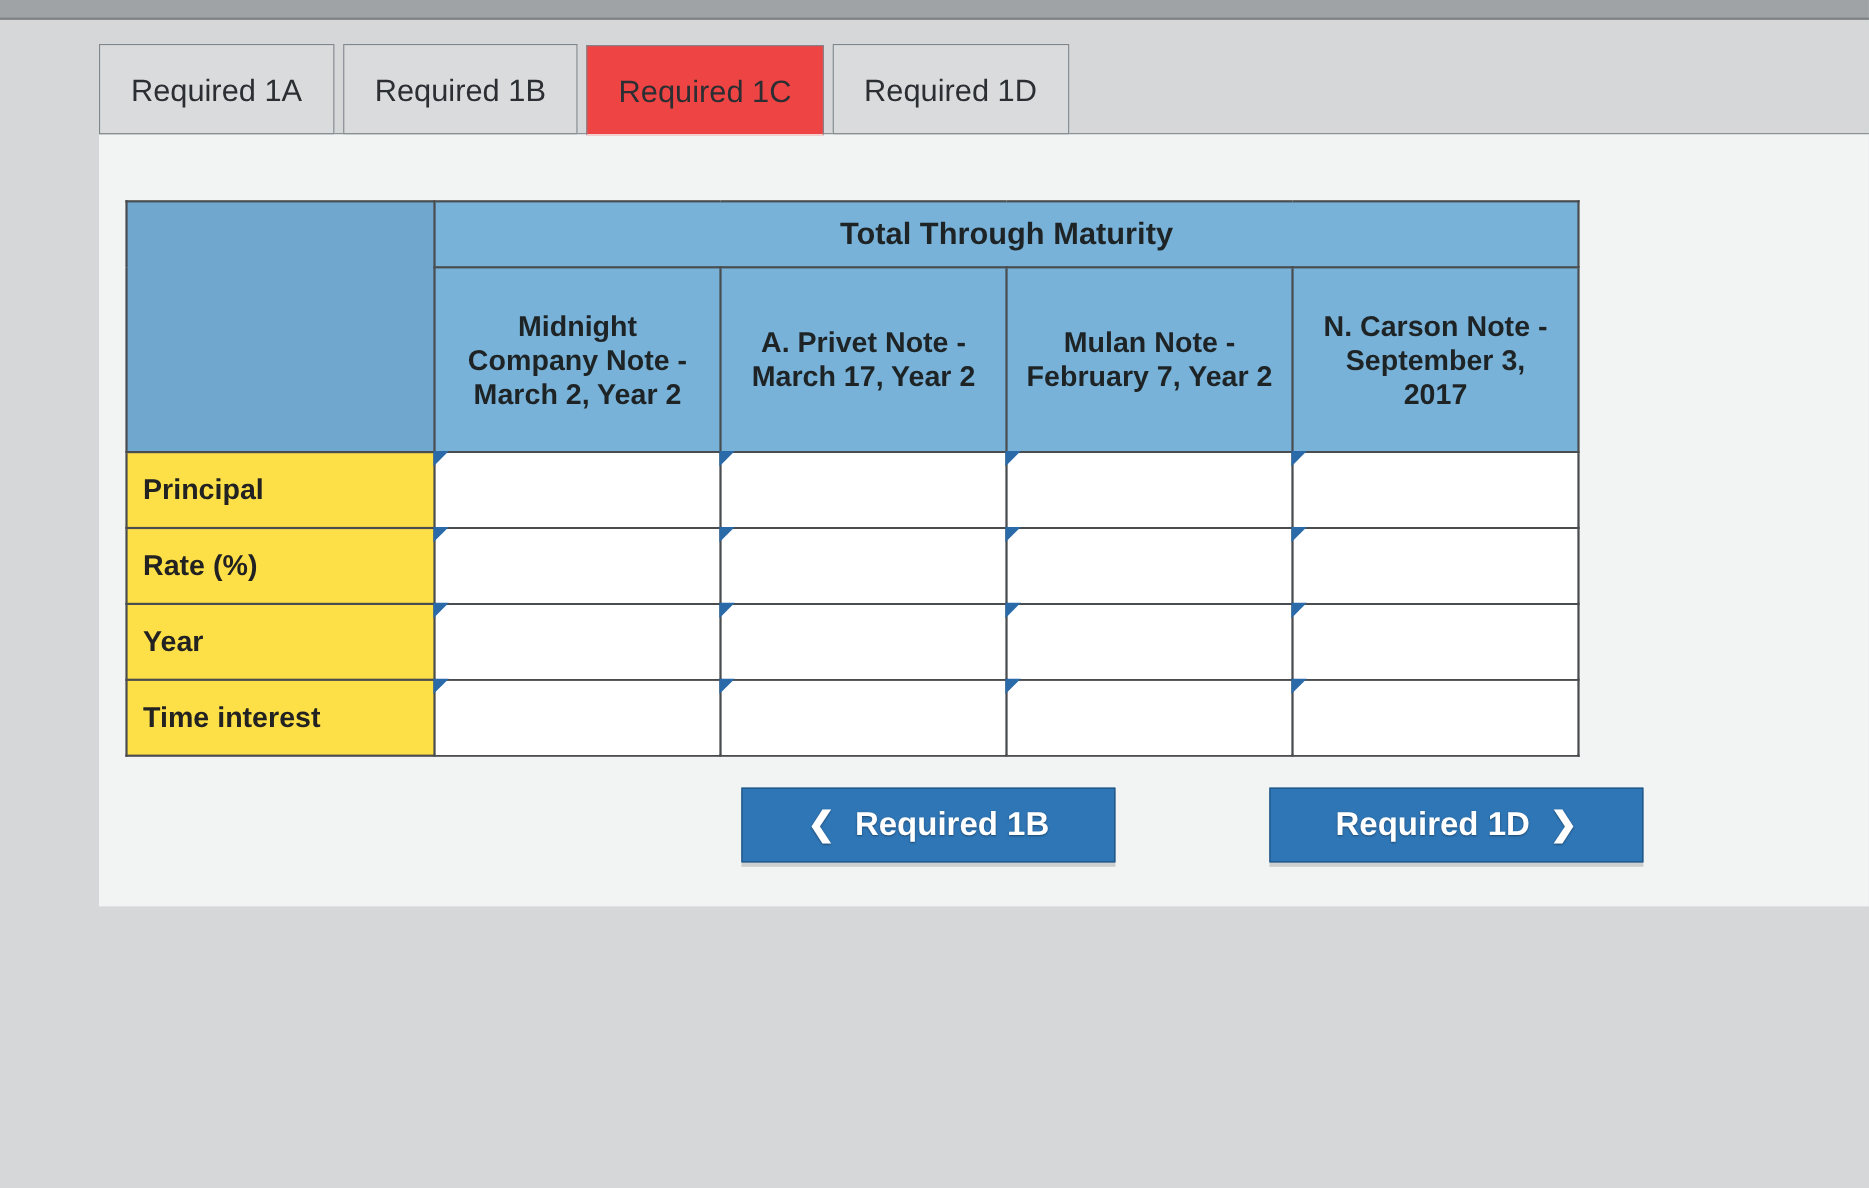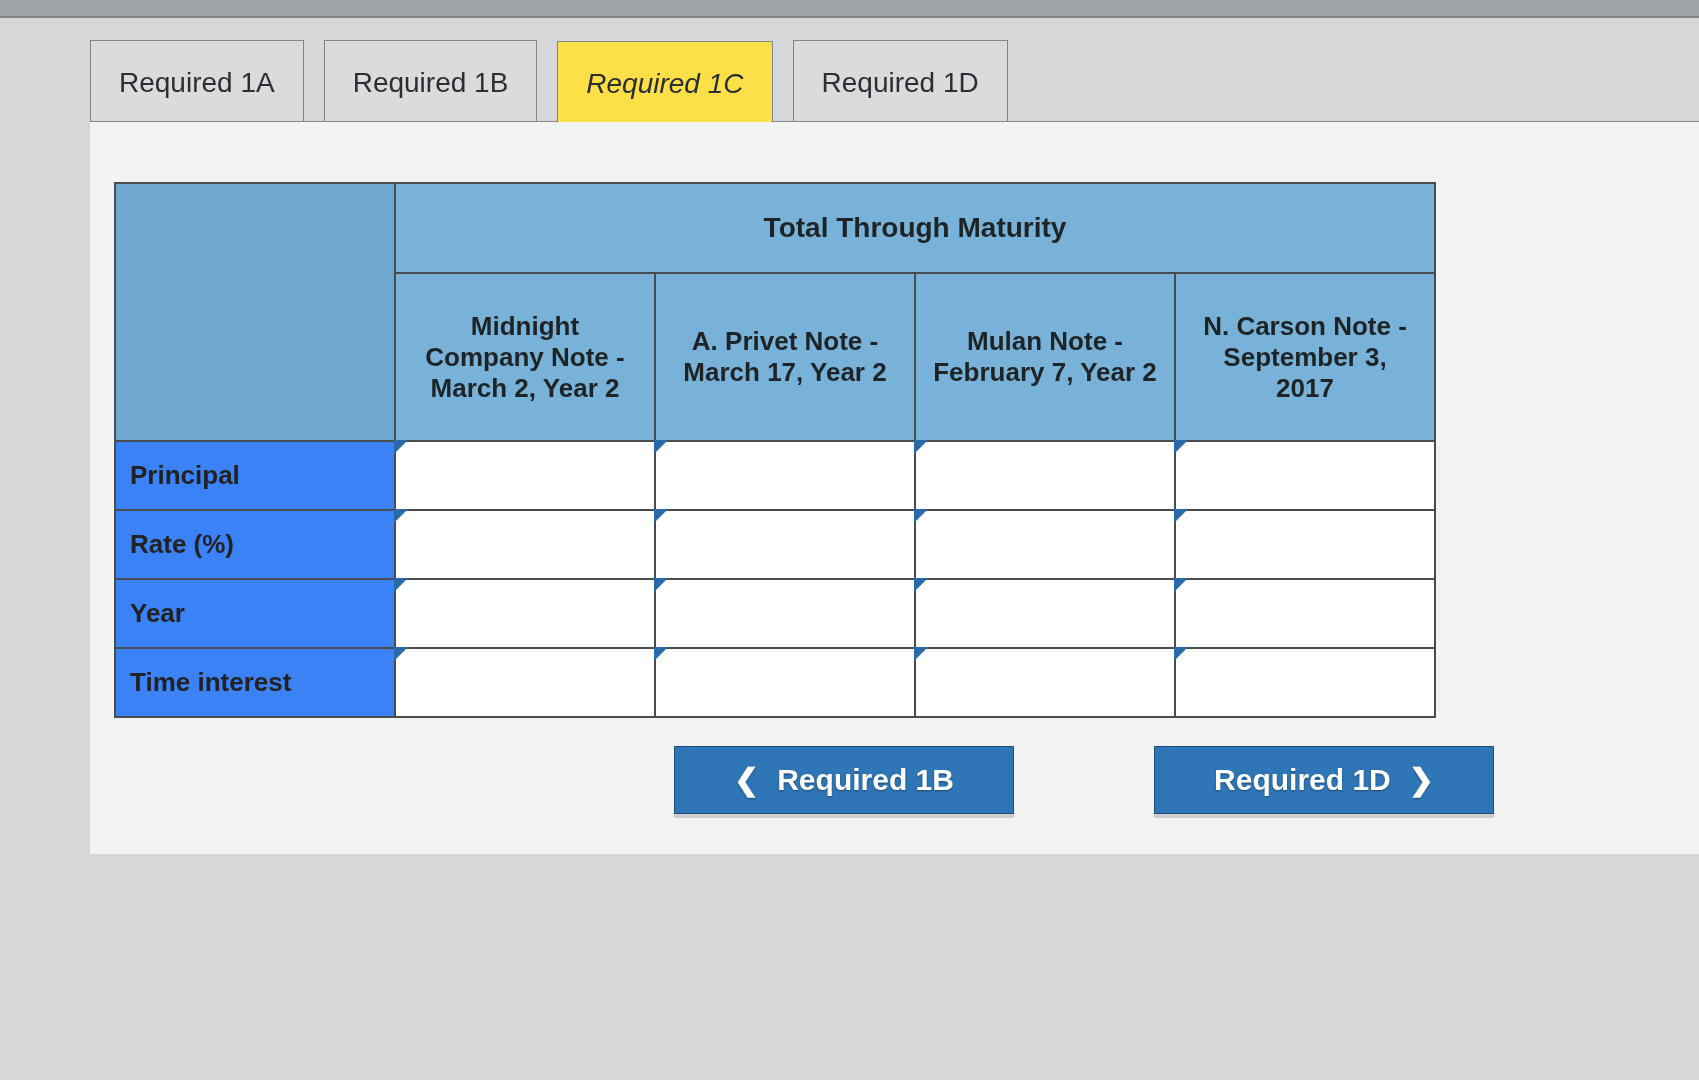--- a/index.html
+++ b/index.html
@@ -18,39 +18,38 @@
   }
   .topbar-shadow {
     position: absolute;
     left: 0; right: 0; top: 0;
     height: 18px;
     background: #9fa3a6;
     border-bottom: 2px solid #7f8386;
   }
   .tabstrip {
     display: flex;
-    gap: 20px;
+    gap: 8px;
     margin-bottom: 0;
   }
   .tab {
     border: 1px solid #7f878d;
     background: #d9dbdc;
     padding: 26px 28px 22px 28px;
     font-size: 28px;
     color: #2b2f33;
     cursor: pointer;
     min-width: 180px;
     text-align: center;
   }
   .tab.active {
-    background: #fde047;
+    background: #ef4444;
     border-bottom-color: #f2f3f3;
     position: relative;
     top: 1px;
-    font-style: italic;
   }
   .panel {
     background: #f2f3f3;
     border-top: 1px solid #7f878d;
     margin-top: -1px;
     padding: 26px 24px 40px 24px;
   }
   .instruction {
     font-size: 30px;
     color: #2d2f31;
@@ -71,35 +70,35 @@
     background: #6fa7cf;
     width: 280px;
     height: 82px;
   }
   th.top-span {
     background: #78b2d8;
     font-weight: 700;
     font-size: 28px;
     color: #1e2426;
     text-align: center;
-    height: 90px;
+    height: 60px;
   }
   th.colhead {
     background: #78b2d8;
     font-weight: 700;
     font-size: 26px;
     color: #1e2426;
     text-align: center;
     padding: 12px 16px;
     width: 260px;
     height: 168px;
     vertical-align: middle;
   }
   th.rowhead {
-    background: #3b82f6;
+    background: #fde047;
     font-weight: 700;
     font-size: 26px;
     color: #222;
     text-align: left;
     padding: 18px 14px;
     height: 56px;
   }
   td.inputcell {
     background: #ffffff;
     position: relative;

